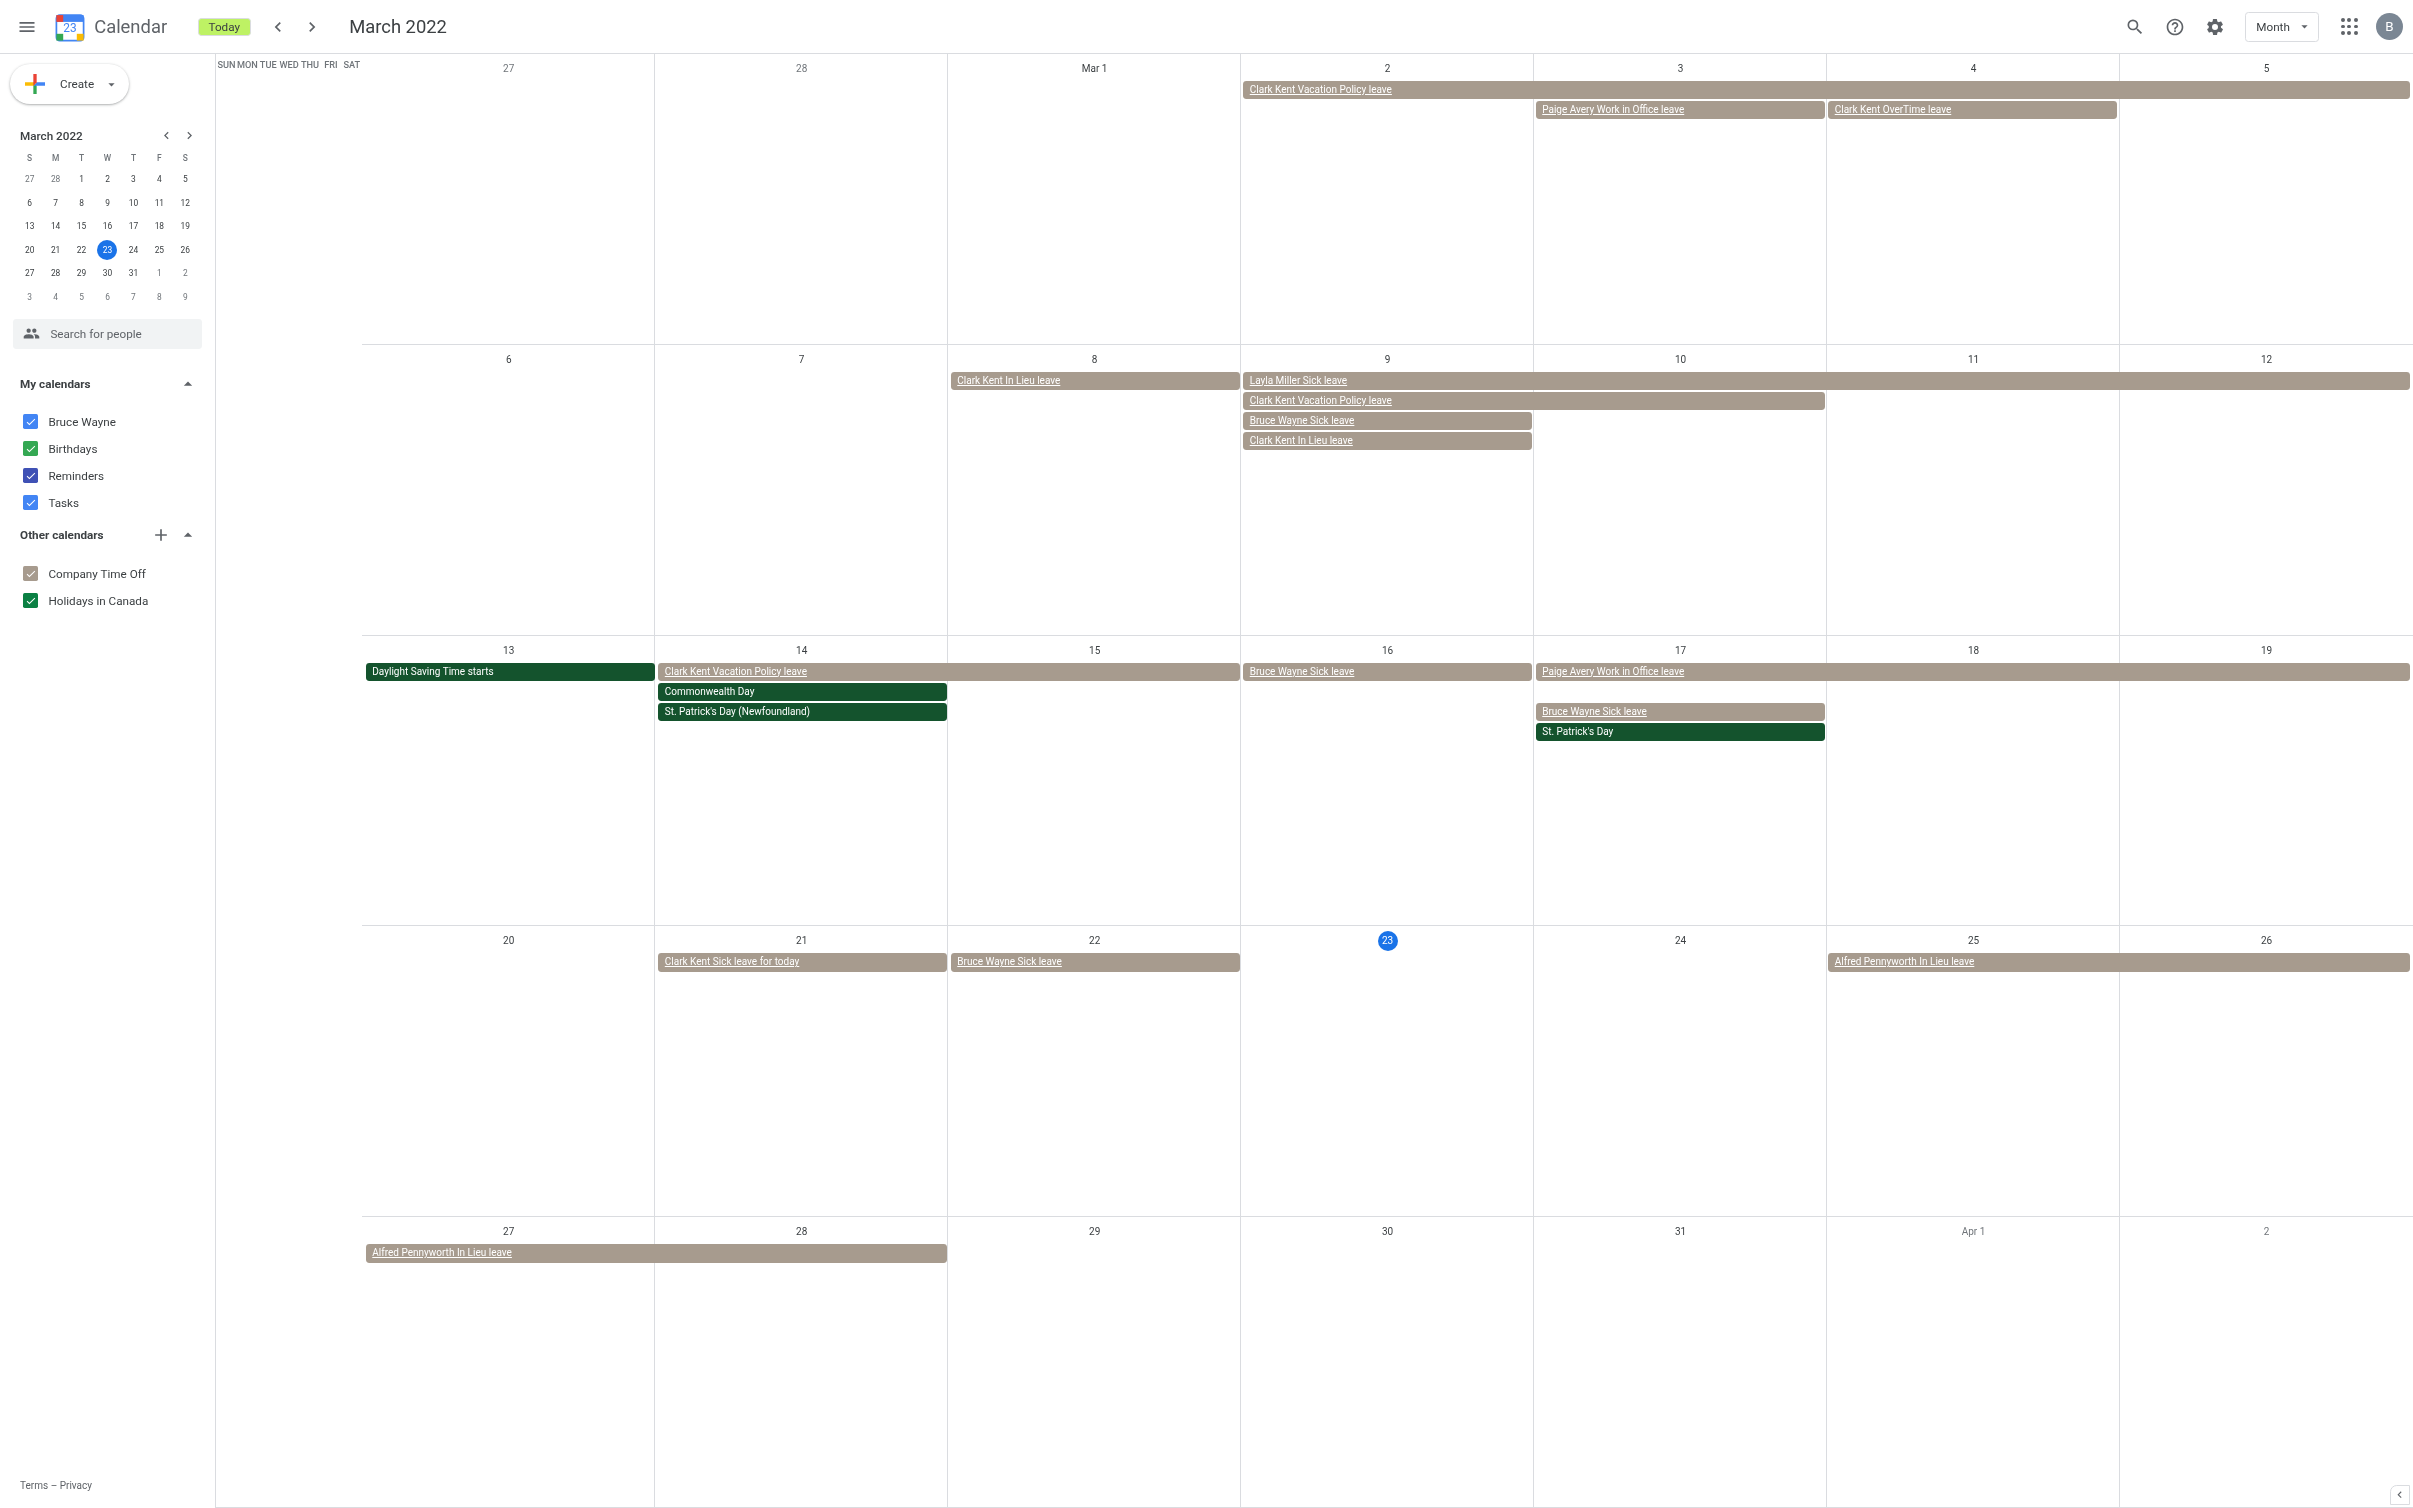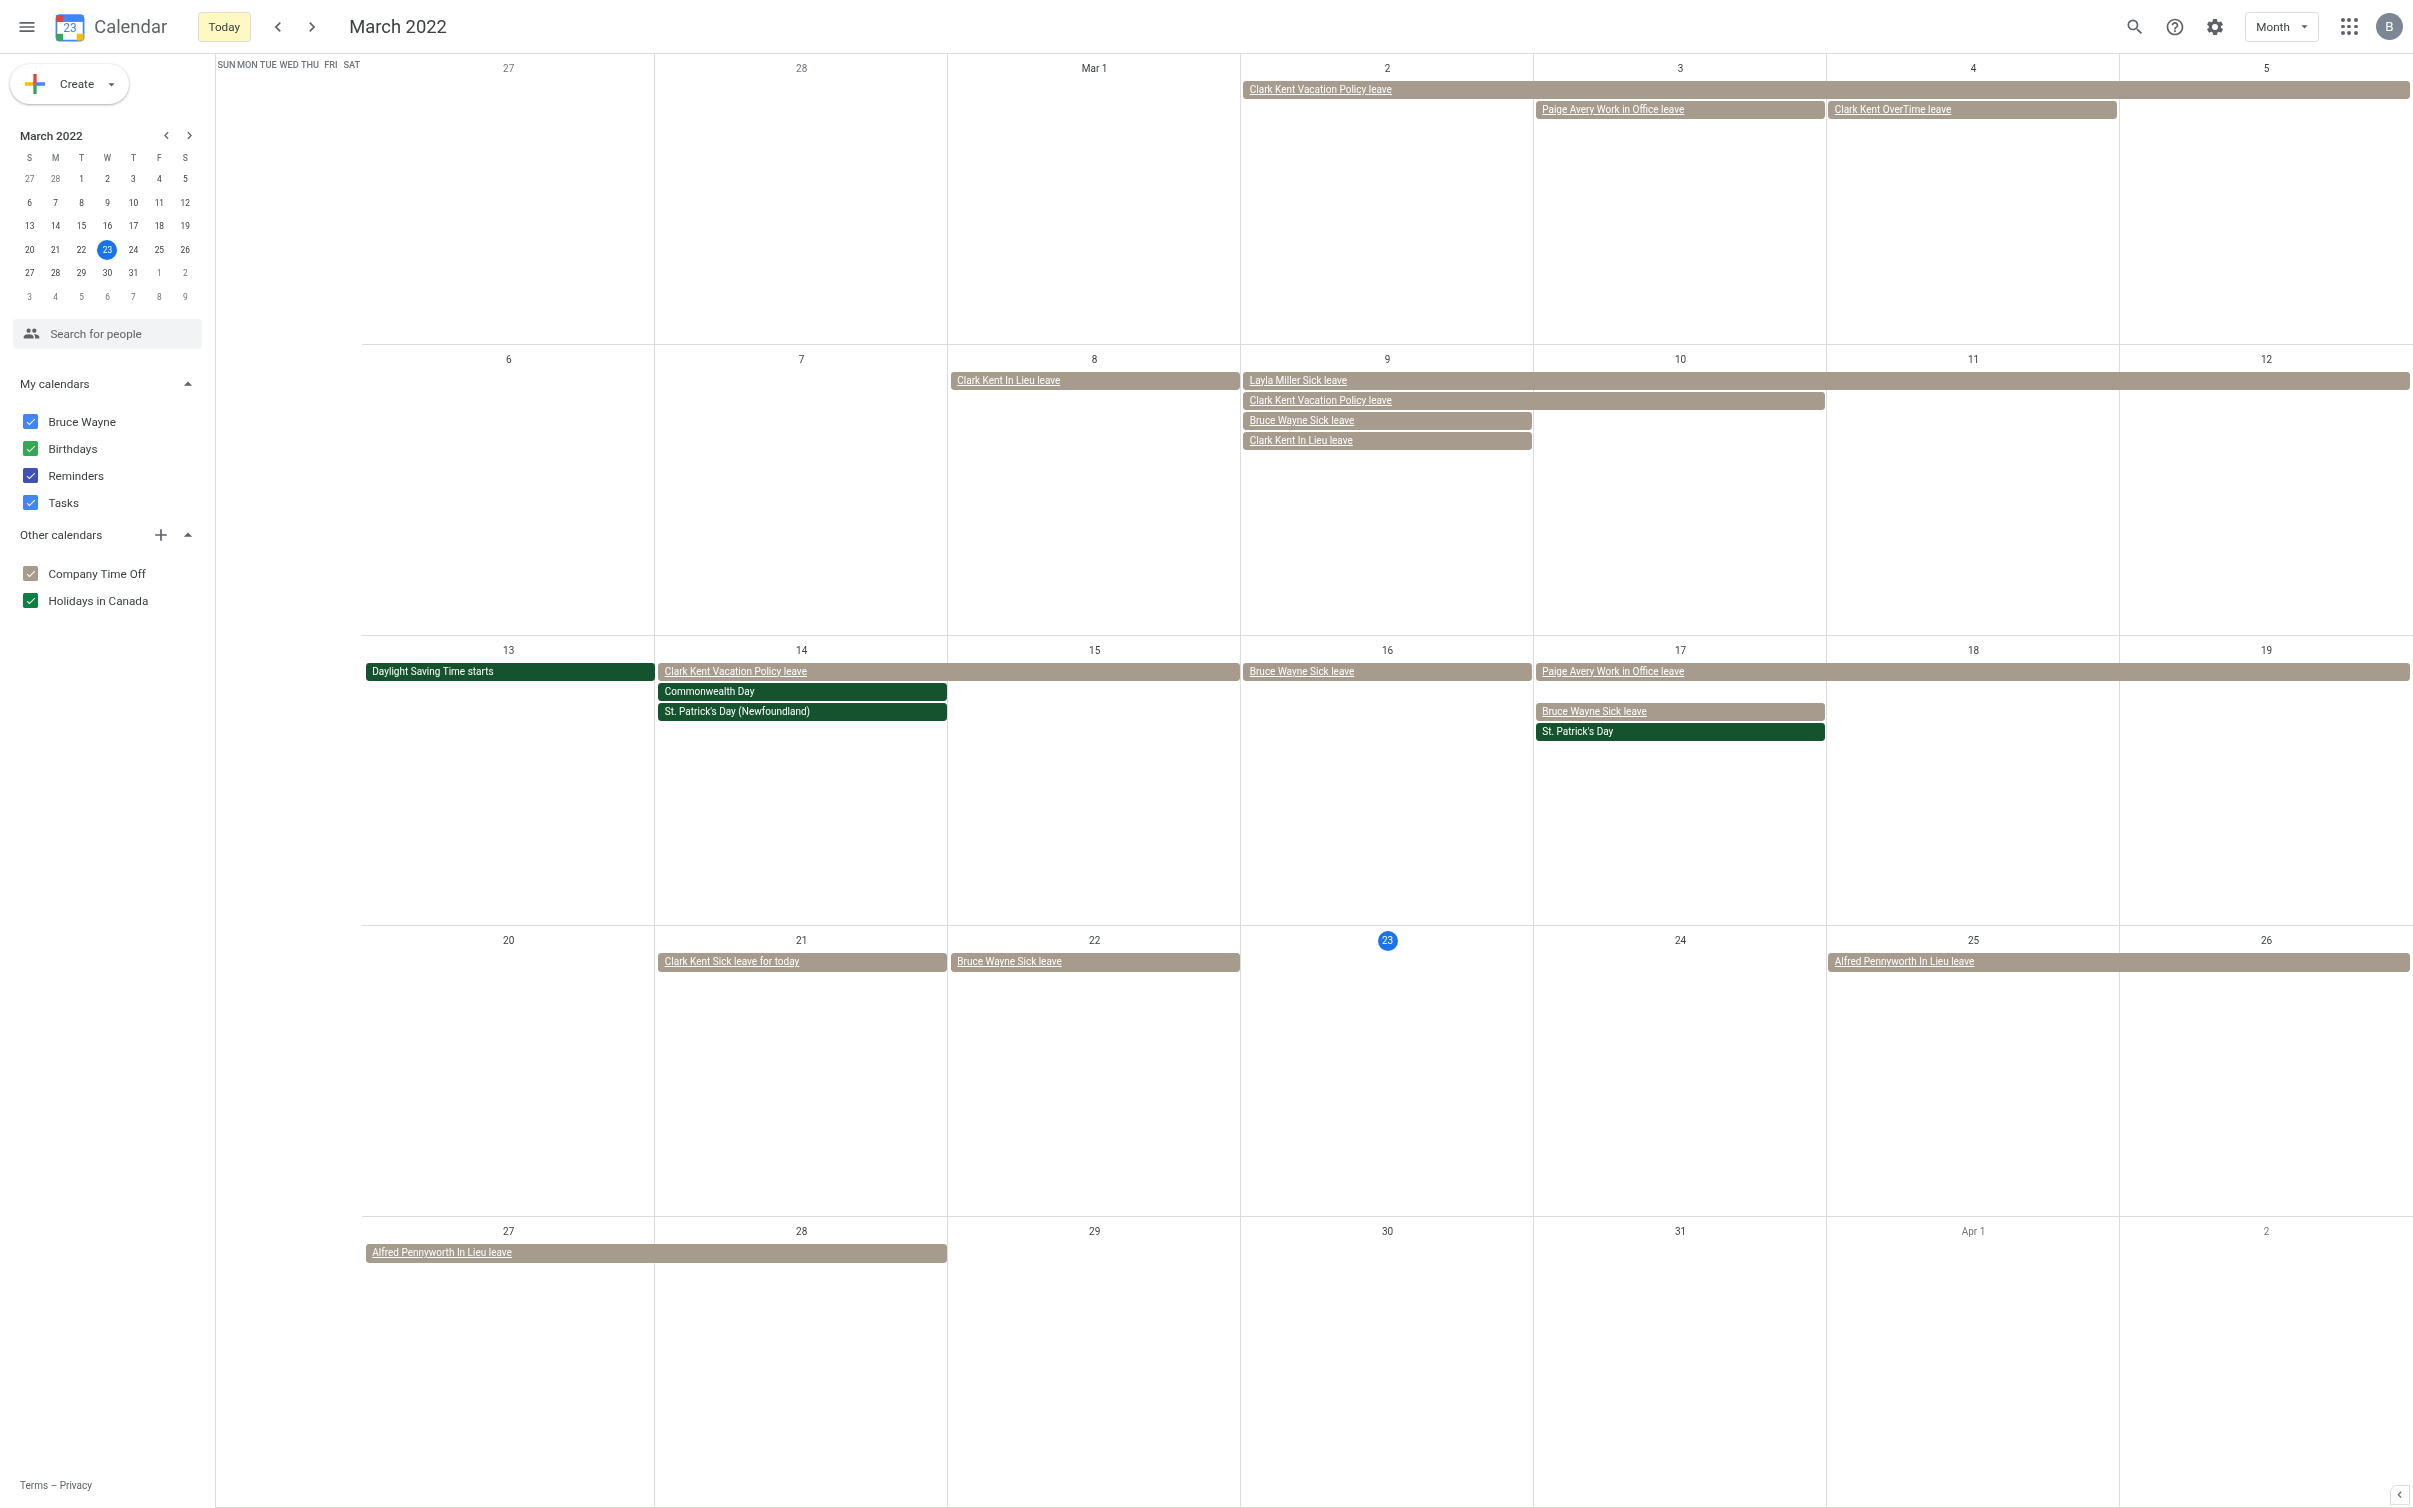--- a/index.html
+++ b/index.html
@@ -7,21 +7,21 @@
 
 
 .header { height: 54px; display: flex; align-items: center; padding: 0 6.7px; border-bottom: 0.8px solid #dadce0; }
 .hdr-left { display: flex; align-items: center; gap: 3.4px; }
 .icon-btn { width: 40px; height: 40px; border-radius: 50%; display: flex; align-items: center; justify-content: center; cursor: pointer; color: #5f6368; }
 .icon-btn.small { width: 34px; height: 34px; }
 .menu-icon svg, .icon-btn svg { width: 20px; height: 20px; fill: currentColor; }
 .logo { display: flex; align-items: center; gap: 6.7px; margin-left: 3.4px; margin-right: 27px; }
 .logo-img { width: 34px; height: 34px; position: relative; }
 .logo-text { font-size: 18.4px; color: #5f6368; }
-.today-btn { height: 30px; padding: 0 10px; border: 0.8px solid #dadce0; border-radius: 3.4px; background: #fef9c3; font-size: 11.7px; color: #3c4043; cursor: pointer; }
+.today-btn { height: 18px; padding: 0 10px; border: 0.8px solid #dadce0; border-radius: 3.4px; background: #bef264; font-size: 11.7px; color: #3c4043; cursor: pointer; }
 .nav-arrows { display: flex; margin: 0 6.7px; }
 .current-label { font-size: 18.4px; color: #3c4043; margin-left: 10px; }
 .hdr-right { margin-left: auto; display: flex; align-items: center; gap: 0; }
 .view-select { height: 30px; padding: 0 6.7px 0 10px; border: 0.8px solid #dadce0; border-radius: 3.4px; background: #fff; display: flex; align-items: center; gap: 6.7px; cursor: pointer; font-size: 11.7px; margin: 0 10px; }
 .apps-grid { width: 20px; height: 20px; display: grid; grid-template-columns: repeat(3,1fr); gap: 2.5px; padding: 1.7px; }
 .apps-grid span { background: #5f6368; border-radius: 50%; }
 .avatar { width: 27px; height: 27px; border-radius: 50%; background: #7b8794; color: #fff; display: flex; align-items: center; justify-content: center; font-size: 13.4px; margin-left: 6.7px; margin-right: 3.4px; cursor:pointer; }
 
 
 .body { display: flex; height: calc(100vh - 54px); }
@@ -43,21 +43,21 @@
 .mini-day.muted { color: #70757a; }
 .mini-day span { width: 20px; height: 20px; line-height: 20px; border-radius: 50%; }
 .mini-day.today span { background: #1a73e8; color: #fff; }
 
 .search-people { margin: 10px 6.7px; background: #f1f3f4; border-radius: 3.4px; height: 30px; display: flex; align-items: center; padding: 0 10px; gap: 10px; color: #5f6368; cursor: pointer; }
 .search-people svg { width: 17px; height: 17px; fill: #5f6368; }
 .search-people span { font-size: 11.7px; }
 
 .cal-section { margin-top: 6.7px; }
 .cal-section-hdr { display: flex; align-items: center; padding: 5px 6.7px 5px 13.4px; cursor: pointer; }
-.cal-section-hdr .title { font-size: 11.7px; font-weight: 400; color: #3c4043; flex: 1; }
+.cal-section-hdr .title { font-size: 11.7px; font-weight: 700; color: #3c4043; flex: 1; }
 .cal-section-hdr .icon-btn { width: 27px; height: 27px; }
 .cal-list { padding-left: 10px; }
 .cal-item { display: flex; align-items: flex-end; gap: 10px; height: 27px; padding: 0 6.7px; cursor: pointer; border-radius: 3.4px; }
 .chk { width: 15px; height: 15px; border-radius: 1.7px; display: flex; align-items: center; justify-content: center; }
 .chk svg { width: 11.7px; height: 11.7px; fill: #fff; }
 .cal-item span.name { font-size: 11.7px; color: #3c4043; }
 
 .footer-links { margin-top: auto; padding: 10px 13.4px; font-size: 10px; color: #5f6368; }
 .footer-links a { color: #5f6368; text-decoration: none; }
 

